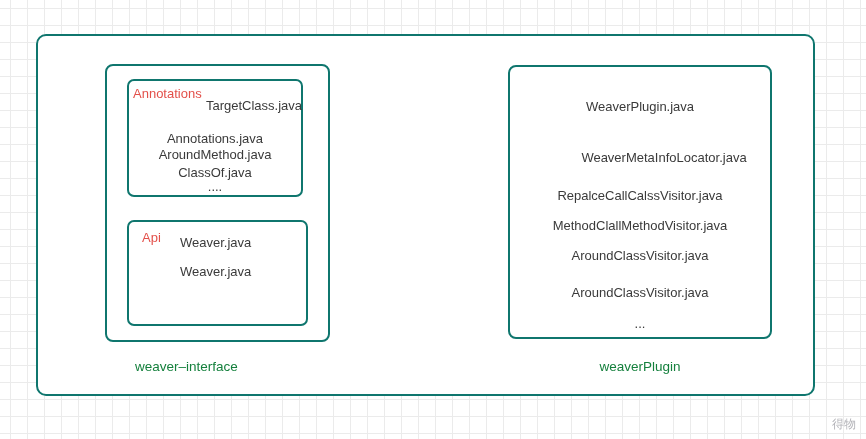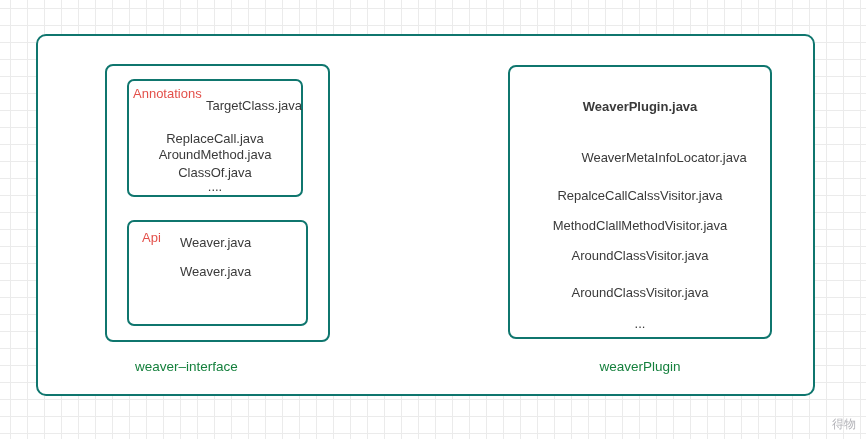--- a/index.html
+++ b/index.html
@@ -44,21 +44,21 @@
   .ann-i2 { top: 67px; }
   .ann-i3 { top: 85px; }
   .ann-i4 { top: 99px; }
 
   
   .api-title { left: 13px; top: 9px; }
   .api-i0 { left: 51px; top: 14px; }
   .api-i1 { left: 51px; top: 43px; }
 
   
-  .rb-i0 { top: 33px; font-weight: bold; }
+  .rb-i0 { top: 33px; }
   .rb-i1 { top: 84px; padding-left: 48px; }
   .rb-i2 { top: 122px; }
   .rb-i3 { top: 152px; }
   .rb-i4 { top: 182px; }
   .rb-i5 { top: 219px; }
   .rb-i6 { top: 250px; }
 
   .module-label {
     position: absolute;
     font-size: 13.5px;
@@ -80,21 +80,21 @@
 </head>
 <body>
 
 <div class="box outer-box"></div>
 
 <div class="box left-container"></div>
 
 <div class="box annotations-box">
   <span class="txt red-title ann-title">Annotations</span>
   <span class="txt centered ann-i0">TargetClass.java</span>
-  <span class="txt centered ann-i1">ReplaceCall.java</span>
+  <span class="txt centered ann-i1">Annotations.java</span>
   <span class="txt centered ann-i2">AroundMethod.java</span>
   <span class="txt centered ann-i3">ClassOf.java</span>
   <span class="txt centered ann-i4">....</span>
 </div>
 
 <div class="box api-box">
   <span class="txt red-title api-title">Api</span>
   <span class="txt api-i0">Weaver.java</span>
   <span class="txt api-i1">Weaver.java</span>
 </div>

